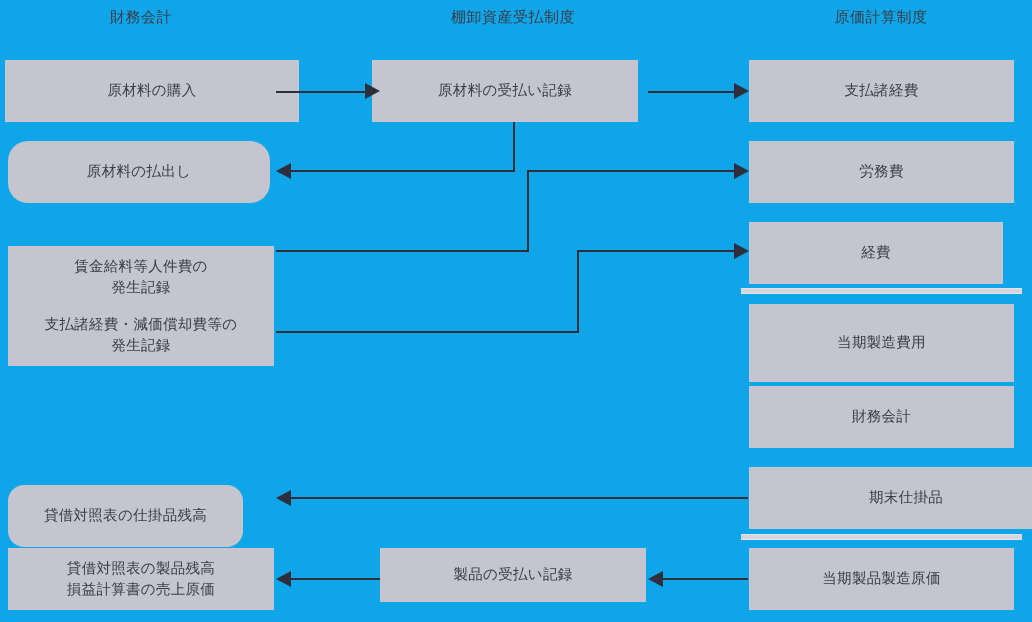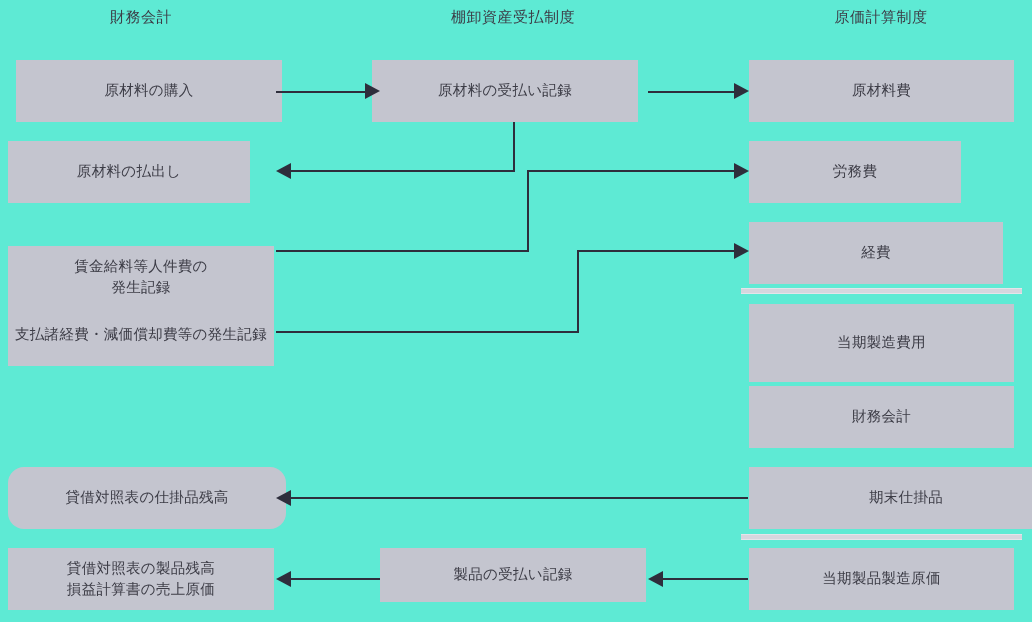--- a/index.html
+++ b/index.html
@@ -5,21 +5,21 @@
   html,body{margin:0;padding:0;background:#ffffff;}
   body{
     font-family:"Liberation Sans","DejaVu Sans",sans-serif;
     color:#3a3a44;
     -webkit-font-smoothing:antialiased;
   }
   #canvas{
     position:relative;
     width:1032px;
     height:622px;
-    background:#5eead4;
+    background:#0ea5e9;
     overflow:hidden;
   }
 
   
   .col-header{
     position:absolute;
     font-size:15px;
     color:#3c3c46;
     white-space:nowrap;
     text-align:center;
@@ -80,60 +80,60 @@
 </style>
 </head>
 <body>
 
 <div id="canvas">
 
   <div class="col-header" style="left:41px;top:8px;width:200px;">財務会計</div>
   <div class="col-header" style="left:781px;top:8px;width:200px;">原価計算制度</div>
   <div class="col-header" style="left:413px;top:8px;width:200px;">棚卸資産受払制度</div>
 
-  <div class="node" style="left:16px;top:60px;width:266px;height:62px;">
+  <div class="node" style="left:5px;top:60px;width:294px;height:62px;">
     <span>原材料の購入</span>
   </div>
 
-  <div class="node" style="left:8px;top:141px;width:242px;height:62px;">
+  <div class="node" style="left:8px;top:141px;width:262px;height:62px;border-radius:20px;">
     <span>原材料の払出し</span>
   </div>
 
   <div class="node" style="left:8px;top:222px;width:266px;height:62px;flex-direction:column;margin-top:24px;">
     <span>賃金給料等人件費の</span>
     <span>発生記録</span>
   </div>
 
-  <div class="node" style="left:8px;top:304px;width:266px;height:62px;">
+  <div class="node" style="left:8px;top:304px;width:266px;height:62px;flex-direction:column;">
     <span>支払諸経費・減価償却費等の</span>
     <span>発生記録</span>
   </div>
 
-  <div class="node" style="left:8px;top:467px;width:278px;height:62px;border-radius:16px;">
+  <div class="node" style="left:8px;top:485px;width:235px;height:62px;border-radius:16px;">
     <span>貸借対照表の仕掛品残高</span>
   </div>
 
   <div class="node" style="left:8px;top:548px;width:266px;height:62px;flex-direction:column;text-align:right;">
     <span>貸借対照表の製品残高</span>
     <span>損益計算書の売上原価</span>
   </div>
 
   <div class="node" style="left:372px;top:60px;width:266px;height:62px;">
     <span>原材料の受払い記録</span>
   </div>
 
   <div class="node" style="left:380px;top:548px;width:266px;height:54px;">
     <span>製品の受払い記録</span>
   </div>
 
   <div class="node" style="left:749px;top:60px;width:265px;height:62px;">
-    <span>原材料費</span>
+    <span>支払諸経費</span>
   </div>
 
-  <div class="node" style="left:749px;top:141px;width:212px;height:62px;">
+  <div class="node" style="left:749px;top:141px;width:265px;height:62px;">
     <span>労務費</span>
   </div>
 
   <div class="node" style="left:749px;top:222px;width:254px;height:62px;">
     <span>経費</span>
   </div>
 
   <div class="sep" style="left:741px;top:288px;width:281px;"></div>
 
   <div class="node" style="left:749px;top:304px;width:265px;height:78px;">

